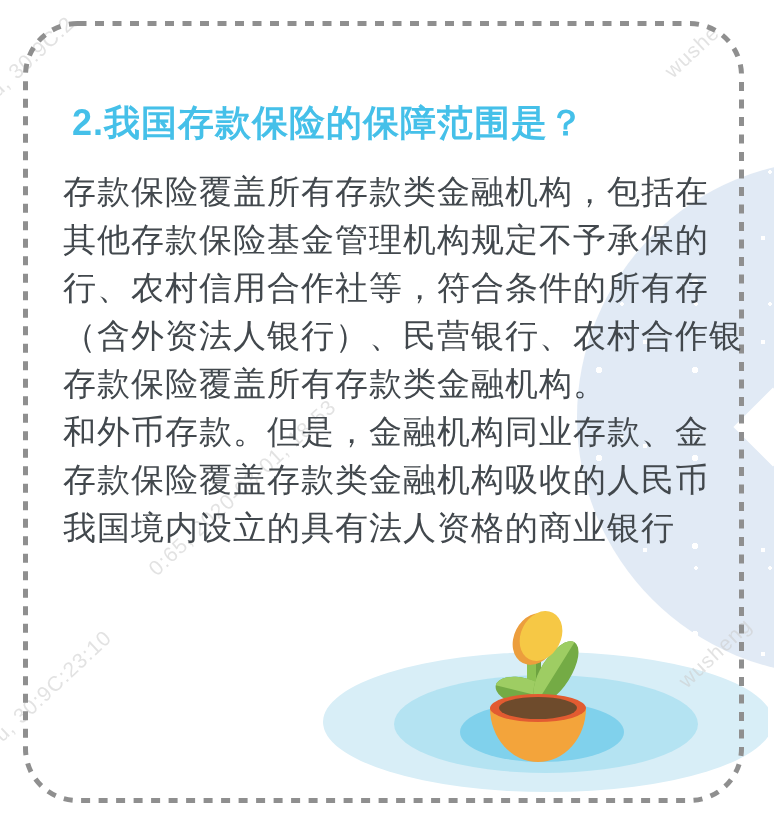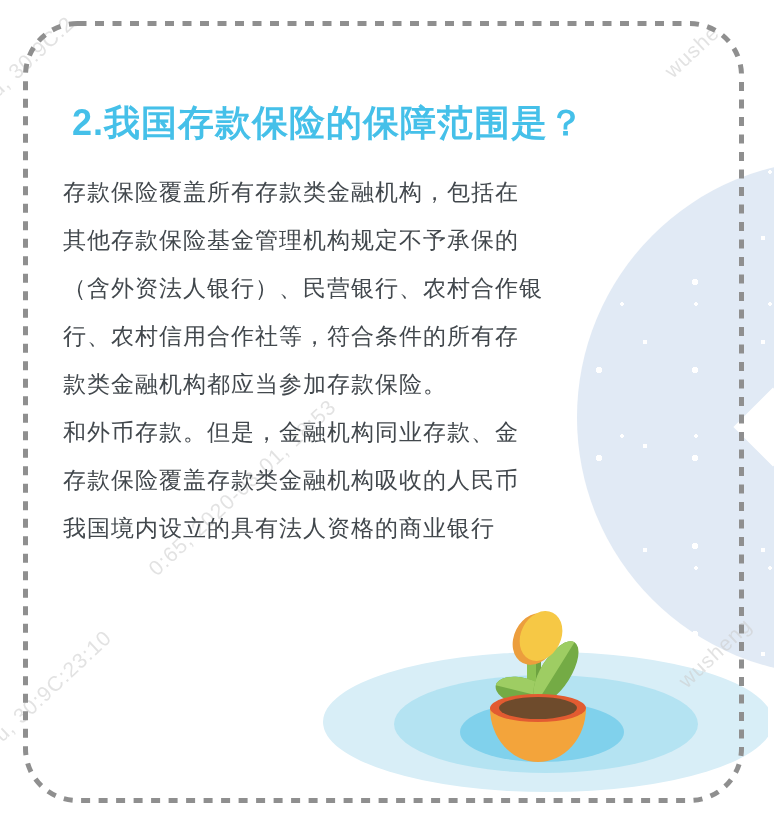--- a/index.html
+++ b/index.html
@@ -87,21 +87,21 @@
   }
   .body-text {
     position: absolute;
     left: 63px; top: 168px;
     width: 655px;
     z-index: 4;
   }
   .body-text .line {
     height: 48px;
     line-height: 48px;
-    font-size: 23px;
+    font-size: 33px;
     letter-spacing: 1px;
     color: var(--body_text, #42484d);
     white-space: nowrap;
   }
 
   
   .ripple-outer  { fill: var(--ripple_outer, #d8eef7); }
   .ripple-middle { fill: var(--ripple_middle, #b4e3f2); }
   .ripple-inner  { fill: var(--ripple_inner, #80d1ec); }
   .stem-light { fill: #8cc252; }
@@ -158,19 +158,19 @@
 
 <svg class="card-border" width="774" height="826" viewBox="0 0 774 826">
   <rect x="25.5" y="23.5" width="716" height="777" rx="52"></rect>
 </svg>
 
 <h1 class="title">2.我国存款保险的保障范围是？</h1>
 
 <div class="body-text">
   <div class="line">存款保险覆盖所有存款类金融机构，包括在</div>
   <div class="line">其他存款保险基金管理机构规定不予承保的</div>
+  <div class="line">行、农村信用合作社等，符合条件的所有存</div>
   <div class="line">（含外资法人银行）、民营银行、农村合作银</div>
-  <div class="line">行、农村信用合作社等，符合条件的所有存</div>
-  <div class="line">款类金融机构都应当参加存款保险。</div>
+  <div class="line">存款保险覆盖所有存款类金融机构。</div>
   <div class="line">和外币存款。但是，金融机构同业存款、金</div>
   <div class="line">存款保险覆盖存款类金融机构吸收的人民币</div>
   <div class="line">我国境内设立的具有法人资格的商业银行</div>
 </div>
 
 </body></html>

